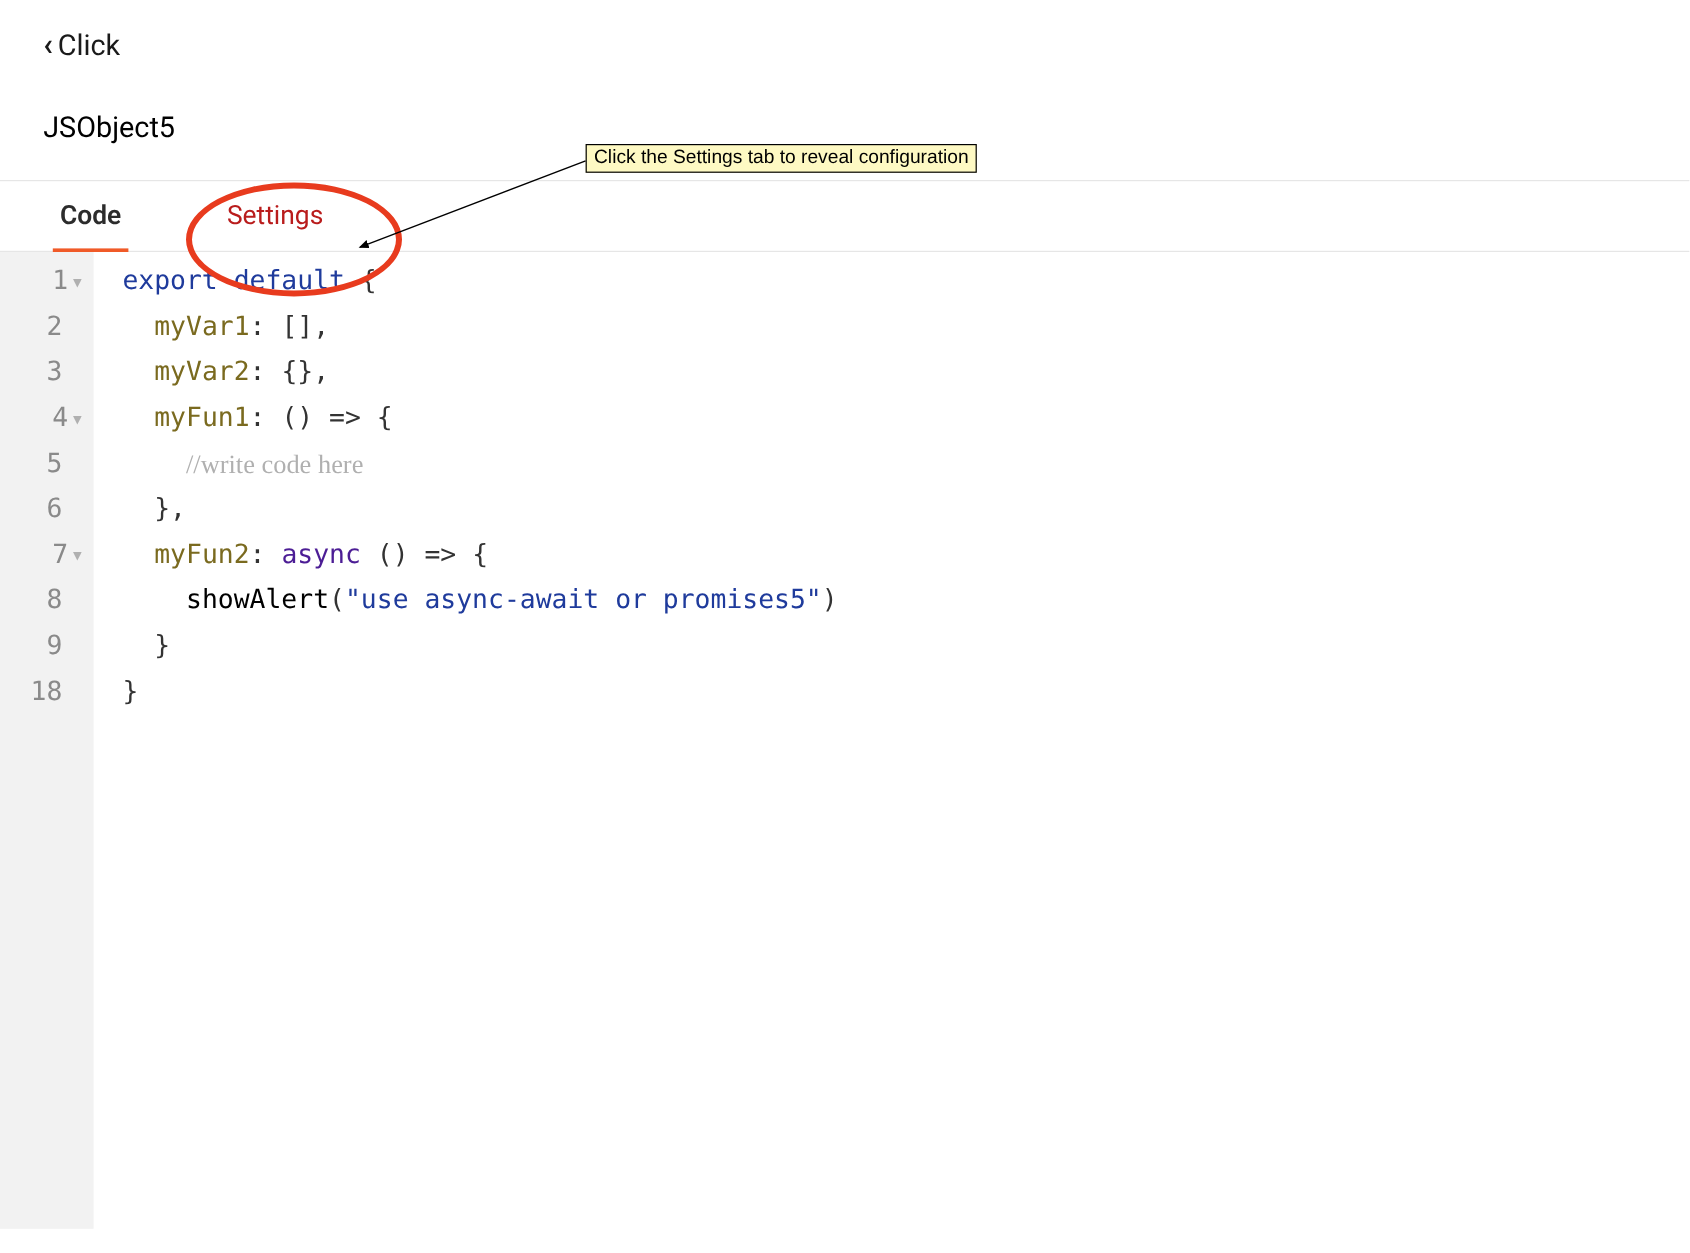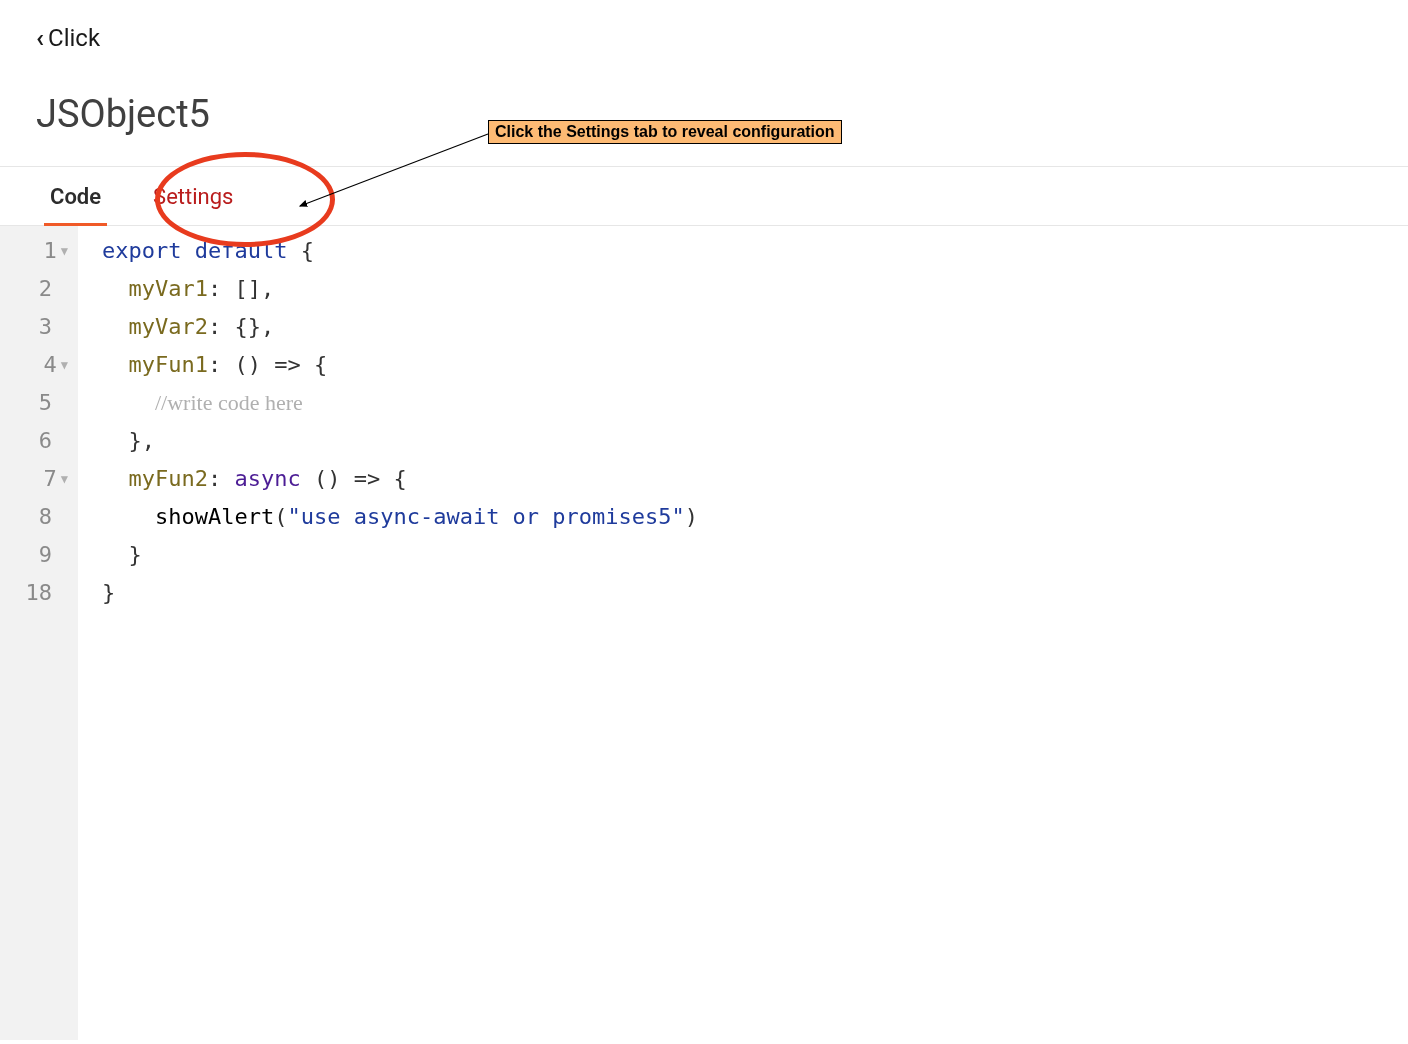--- a/index.html
+++ b/index.html
@@ -1,44 +1,44 @@
 <!DOCTYPE html>
 <html><head>
 <meta charset="utf-8">
 <style>
   * { box-sizing: border-box; margin: 0; padding: 0; }
   html, body { width: 1408px; height: 1044px; font-family: -apple-system, BlinkMacSystemFont, "Segoe UI", Roboto, Arial, sans-serif; background:#ffffff; color:#333; }
   .page { width:100%; height:100%; position:relative; }
   .top-region { padding: 24px 36px 0 36px; }
   .back-link { display:inline-flex; align-items:center; font-size:24px; color:#1a1a1a; cursor:pointer; user-select:none; }
   .back-link .chevron { font-size:26px; font-weight:600; margin-right:4px; line-height:1; }
-  .title { margin-top:40px; font-size:38px; color:#404040; font-weight:400; }
+  .title { margin-top:40px; font-size:24px; color:#000000; font-weight:400; }
   .tab-bar-wrap { margin-top:30px; border-top:1px solid #e6e6e6; border-bottom:1px solid #e6e6e6; background:#ffffff; }
-  .tab-bar { display:flex; align-items:flex-end; height:58px; padding-left:50px; gap:52px; }
+  .tab-bar { display:flex; align-items:flex-end; height:58px; padding-left:50px; gap:88px; }
   .tab { font-size:22px; color:#b91c1c; height:100%; display:flex; align-items:center; cursor:pointer; position:relative; }
   .tab.active { color:#2c2c2c; font-weight:600; }
   .tab.active::after { content:""; position:absolute; left:-6px; right:-6px; bottom:-1px; height:3px; background:#f05a28; }
   .editor { display:flex; width:100%; height:calc(100% - 230px); font-family: ui-monospace, SFMono-Regular, Menlo, Consolas, monospace; font-size:22px; line-height:38px; }
   .gutter { width:78px; background:#f2f2f2; color:#8a8a8a; text-align:right; padding:6px 10px 0 0; user-select:none; }
   .gutter .ln { height:38px; display:flex; justify-content:flex-end; align-items:center; gap:4px; }
   .gutter .fold { color:#b0b0b0; font-size:12px; }
   .code-area { flex:1; padding:6px 0 0 24px; white-space:pre; color:#333; overflow:hidden; }
   .code-area .row { height:38px; }
   .kw { color:#1f3b9c; }
   .prop { color:#7a6a1f; }
   .punct { color:#333; }
   .op { color:#333; }
   .comment { color:#b0b0b0;font-family:Liberation Serif, serif; }
   .fn { color:#000000; }
   .str { color:#1f3b9c; }
   .async { color:#4c1d95; }
   .paren { color:#333; }
 
   
-  .annotation-box { position:absolute; border:1px solid #000; background:#fdba74; font-size:16px; padding:2px 6px; color:#000; font-family:-apple-system, Arial, sans-serif;font-weight:bold; }
+  .annotation-box { position:absolute; border:1px solid #000; background:#fef9c3; font-size:16px; padding:2px 6px; color:#000; font-family:-apple-system, Arial, sans-serif; }
   .circle-anno { position:absolute; border:5px solid #e83b1e; border-radius:50%; pointer-events:none; }
 </style>
 </head>
 <body>
 <div class="page">
 
   <div class="top-region">
     <div class="back-link">
       <span class="chevron">‹</span>
       <span>Click</span>

